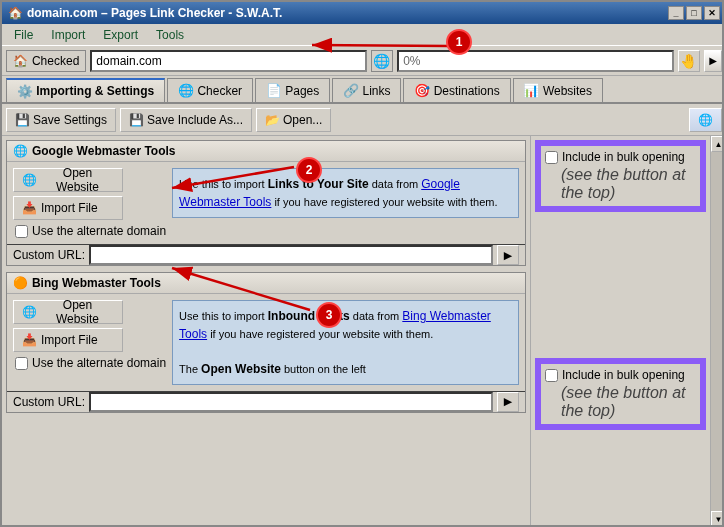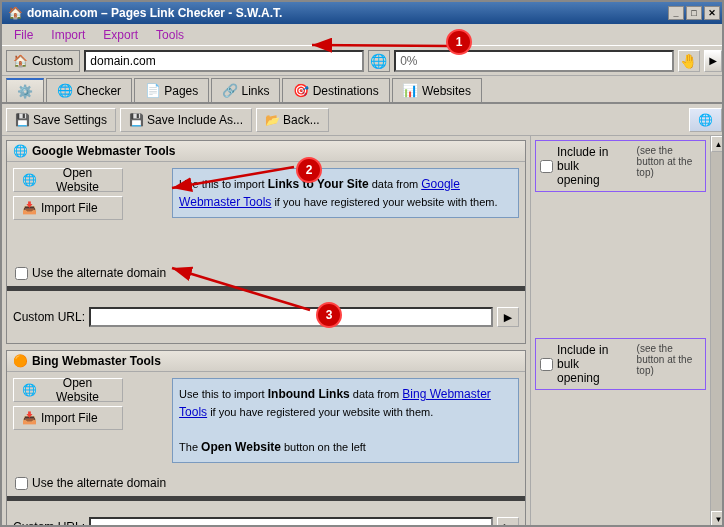--- a/index.html
+++ b/index.html
@@ -35,21 +35,21 @@
       height: 22px;
       display: flex;
       align-items: center;
       padding: 0 4px;
       border-bottom: 1px solid #fff;
       gap: 2px;
     }
     .menu-item {
       padding: 2px 8px;
       cursor: pointer;
-      color: #a21caf;
+      color: #14532d;
     }
 
     
     .address-bar {
       background: #d4d0c8;
       height: 30px;
       display: flex;
       align-items: center;
       padding: 2px 4px;
       gap: 4px;
@@ -211,42 +211,41 @@
       cursor: pointer;
       height: 24px;
       font-size: 11px;
       width: 110px;
     }
 
     .alt-domain-row {
       display: flex; align-items: center; gap: 4px;
       padding-left: 2px;
       font-size: 11px;
-      margin-top: 42px;
     }
 
     
     .info-box {
       flex: 1;
       border: 1px solid #7a9abf;
       background: #c8d8e8;
       padding: 6px;
       font-size: 11px;
       line-height: 1.5;
       overflow-y: auto;
       max-height: 90px;
     }
     .info-box a { color: #0000cc; text-decoration: underline; cursor: pointer; }
     .info-box strong { font-weight: bold; }
 
     
     .custom-url-row {
       display: flex; align-items: center; gap: 4px;
-      padding: 16px 6px;
-      border-top: 5px solid #404040;
+      padding: 0 6px;
+      border-top: 1px solid #404040;
     }
     .custom-url-input {
       flex: 1;
       height: 20px;
       border: 2px inset #888;
       background: white;
       padding: 0 3px;
     }
     .custom-url-go {
       width: 22px; height: 20px;
@@ -260,27 +259,27 @@
     
     .right-panel {
       width: 180px;
       border-left: 1px solid #aaa;
       padding: 4px;
       display: flex;
       flex-direction: column;
       gap: 6px;
     }
     .include-check {
-      display: flex; flex-direction: row; gap: 2px;
+      display: flex; flex-direction: column; gap: 2px;
       padding: 4px;
-      border: 1px solid #8b5cf6;
+      border: 6px solid #8b5cf6;
       background: #d4d0c8;
     }
     .include-check-row { display: flex; align-items: center; gap: 4px; font-size: 11px; }
-    .note-text { font-size: 10px; color: #444; padding-left: 16px; }
+    .note-text { font-size: 16px; color: #444; font-style: italic; padding-left: 16px; }
 
     
     .right-scroll {
       width: 16px;
       border-left: 1px solid #aaa;
       background: #d4d0c8;
       display: flex;
       flex-direction: column;
       align-items: center;
     }
@@ -339,34 +338,35 @@
   <div class="menu-bar">
     <span class="menu-item">File</span>
     <span class="menu-item">Import</span>
     <span class="menu-item">Export</span>
     <span class="menu-item">Tools</span>
   </div>
 
   <div class="address-bar">
     <div class="domain-label">
       <span>🏠</span>
-      <span>Custom</span>
+      <span>Checked</span>
     </div>
     <input class="domain-input" type="text" value="domain.com" style="">
     <div class="globe-btn">🌐</div>
     <div class="progress-bar-container">
       <span>0%</span>
     </div>
     <div class="hand-btn">🤚</div>
     <div class="nav-arrow">▶</div>
   </div>
 
   <div class="tabs-bar">
     <div class="tab active">
       <span class="tab-icon">⚙️</span>
+      <span>Importing &amp; Settings</span>
     </div>
     <div class="tab">
       <span class="tab-icon">🌐</span>
       <span>Checker</span>
     </div>
     <div class="tab">
       <span class="tab-icon">📄</span>
       <span>Pages</span>
     </div>
     <div class="tab">
@@ -387,21 +387,21 @@
     <button class="toolbar-btn">
       <span>💾</span>
       <span>Save Settings</span>
     </button>
     <button class="toolbar-btn">
       <span>💾</span>
       <span>Save Include As...</span>
     </button>
     <button class="toolbar-btn">
       <span>📂</span>
-      <span>Back...</span>
+      <span>Open...</span>
     </button>
     <div class="toolbar-spacer"></div>
     <button class="toolbar-btn" style="background: linear-gradient(to bottom, #e0e8f8 0%, #c8d4e8 100%); font-weight: bold;">
       <span>🌐</span>
     </button>
   </div>
 
   <div class="main-content">
 
     <div class="left-panel">

